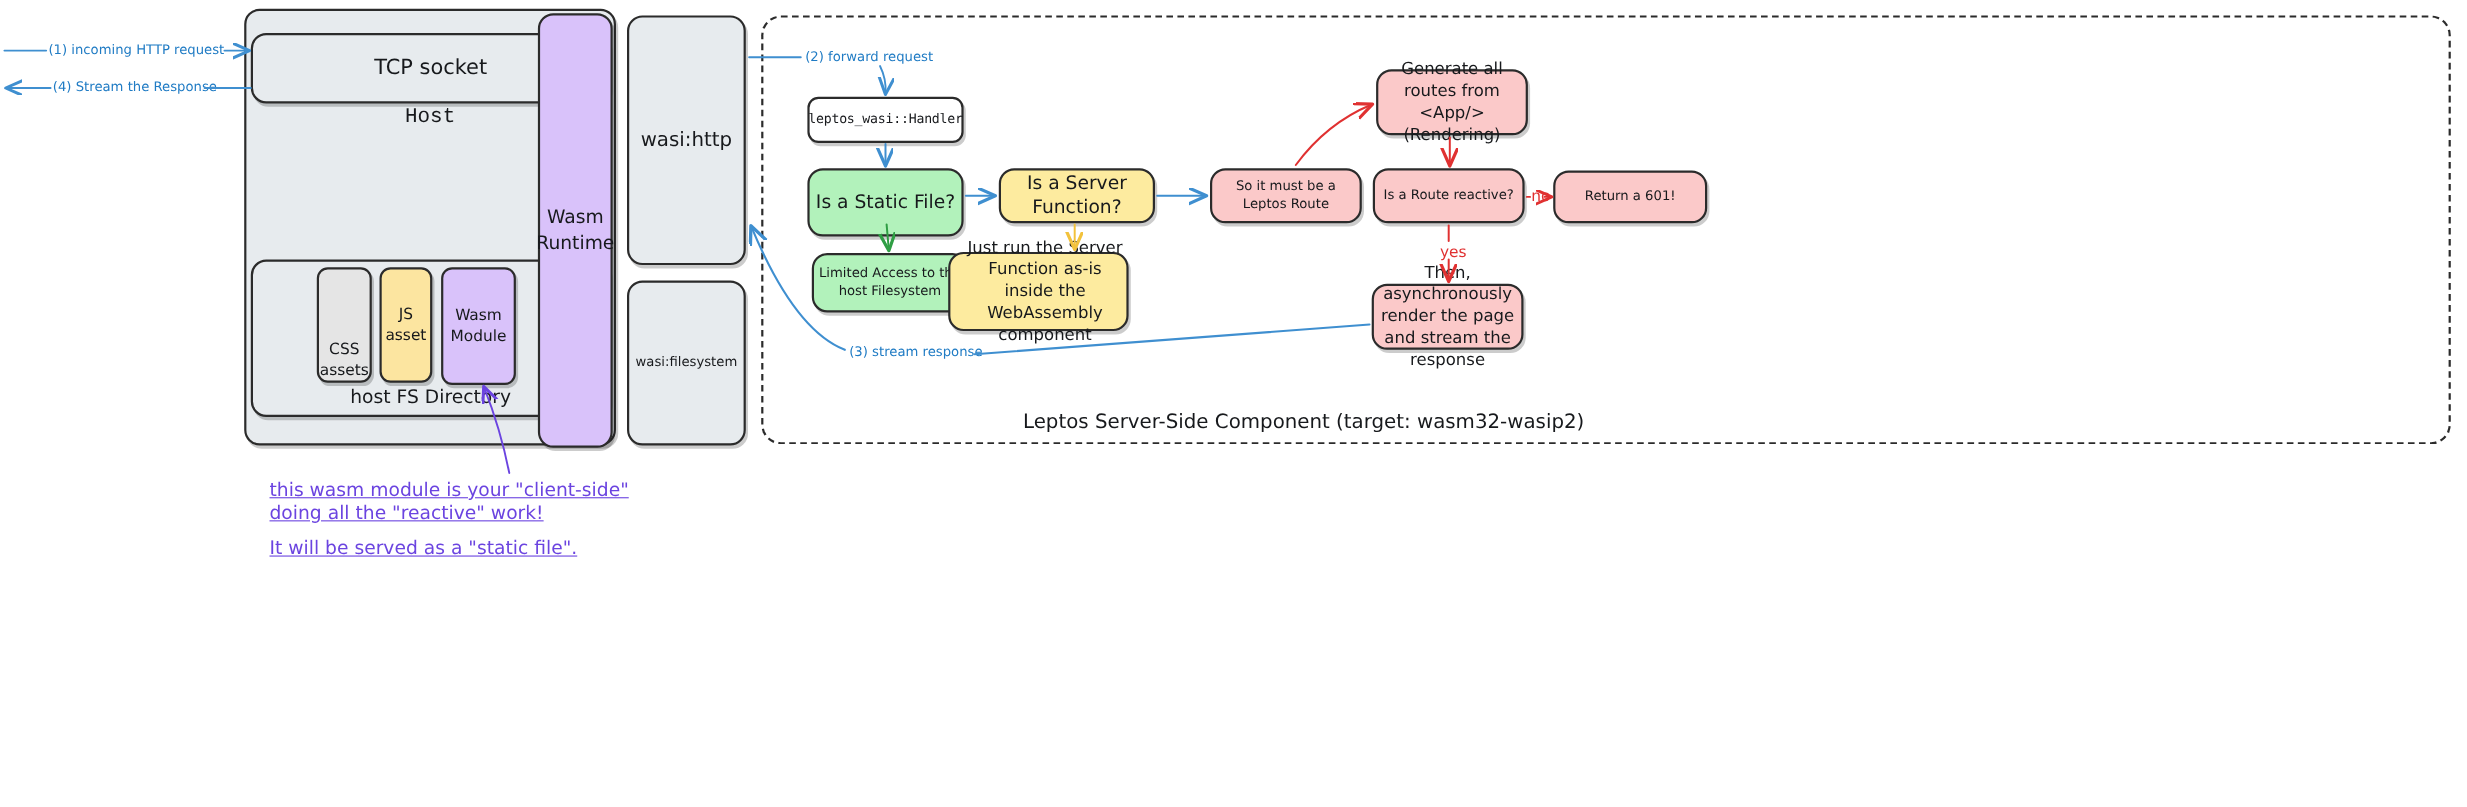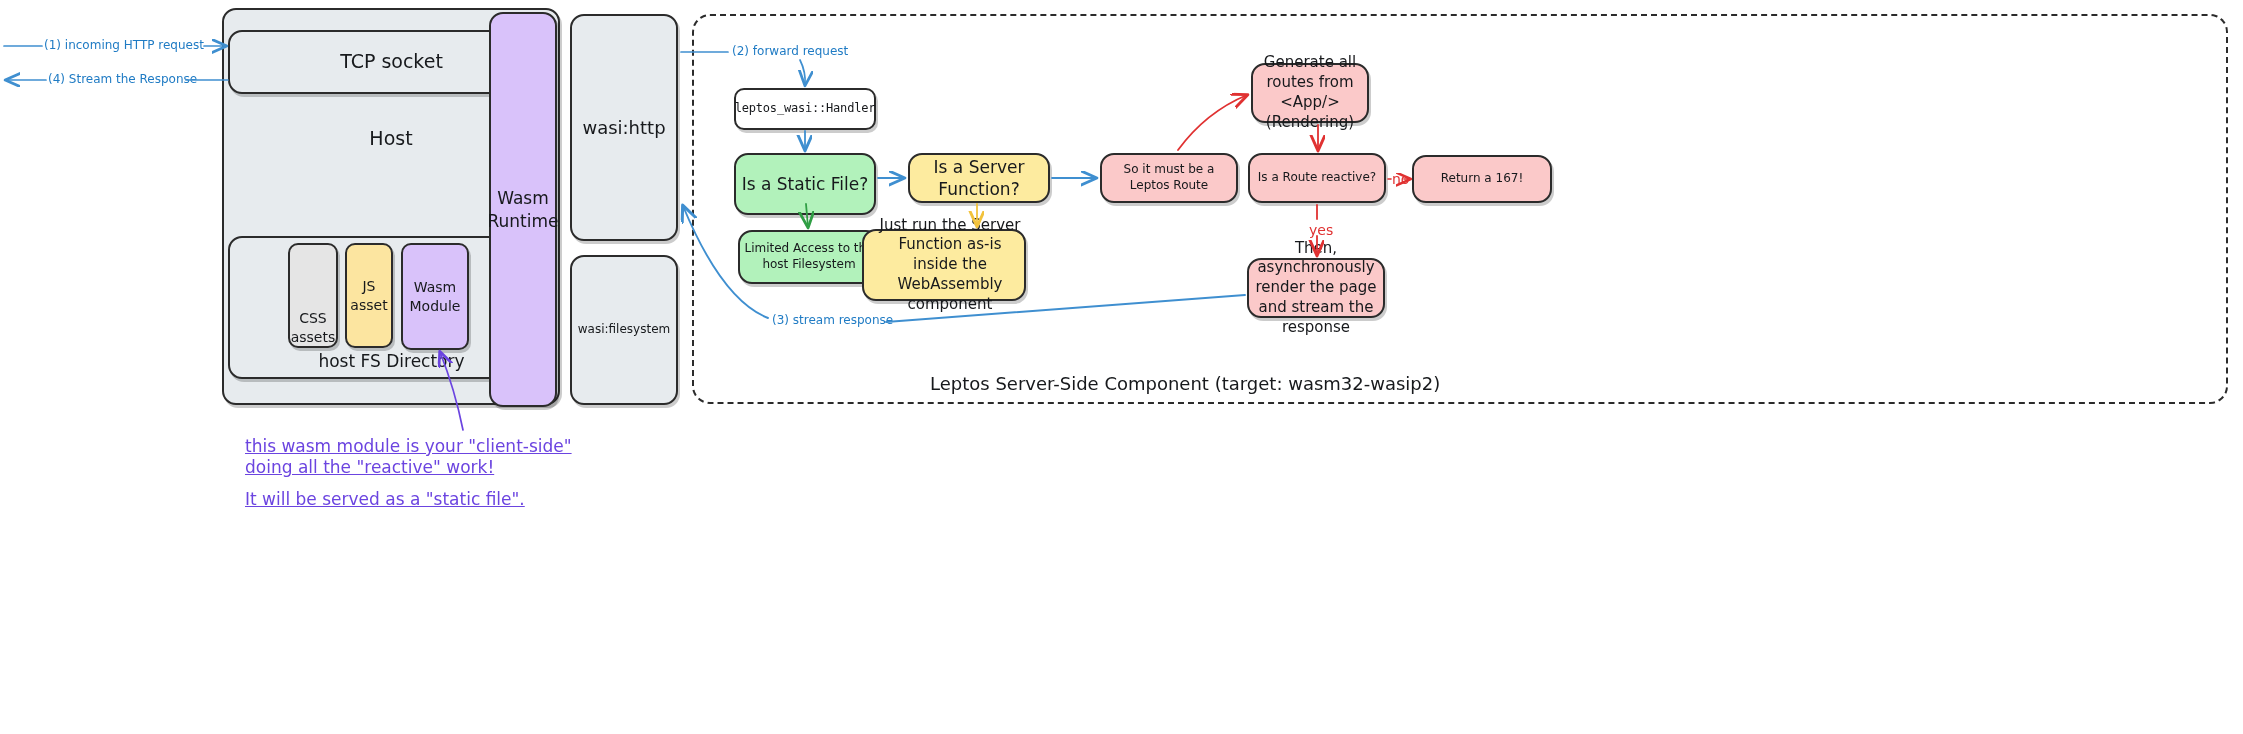--- a/index.html
+++ b/index.html
@@ -26,21 +26,21 @@
   svg.overlay{position:absolute;left:0;top:0;width:2243px;height:734px;overflow:visible;pointer-events:none;}
   .t14{font-size:14px;} .t15{font-size:15px;} .t16{font-size:12px;} .t17{font-size:17px;}
   .t18{font-size:18px;} .t19{font-size:19px;}
 </style>
 </head>
 <body>
 
 <div id="canvas">
 
   <div class="box grey" style="left:222px;top:8px;width:338px;height:397px;align-items:flex-start;justify-content:center;">
-    <span class="t19" style="margin-top:116px;">Host</span>
+    <span class="t19" style="margin-top:84px;font-family:Liberation Mono, monospace;">Host</span>
   </div>
 
   <div class="box grey t19" style="left:228px;top:30px;width:327px;height:64px;">
     <span>TCP socket</span>
   </div>
 
   <div class="box grey" style="left:228px;top:236px;width:327px;height:143px;align-items:flex-end;justify-content:center;">
     <span class="t17" style="margin-bottom:5px;">host FS Directory</span>
   </div>
 
@@ -86,30 +86,30 @@
   </div>
 
   <div class="box yellow t15 multi" style="left:862px;top:229px;width:164px;height:72px;padding-left:12px;">
     <span>Just run the Server Function as-is inside the WebAssembly component</span>
   </div>
 
   <div class="box pink t16 multi" style="left:1100px;top:153px;width:138px;height:50px;">
     <span>So it must be a Leptos Route</span>
   </div>
 
-  <div class="box pink t15 multi" style="left:1251px;top:63px;width:118px;height:60px;">
+  <div class="box pink t15 multi" style="left:1251px;top:63px;width:138px;height:60px;">
     <span>Generate all routes from &lt;App/&gt; (Rendering)</span>
   </div>
 
   <div class="box pink t16" style="left:1248px;top:153px;width:138px;height:50px;">
     <span>Is a Route reactive?</span>
   </div>
 
   <div class="box pink t16" style="left:1412px;top:155px;width:140px;height:48px;">
-    <span>Return a 167!</span>
+    <span>Return a 601!</span>
   </div>
 
   <div class="box pink t15 multi" style="left:1247px;top:258px;width:138px;height:60px;">
     <span>Then, asynchronously render the page and stream the response</span>
   </div>
 
   <div class="lbl t16 blue-txt" style="left:44px;top:38px;">(1) incoming HTTP request</div>
   <div class="lbl t16 blue-txt" style="left:48px;top:72px;">(4) Stream the Response</div>
   <div class="lbl t16 blue-txt" style="left:732px;top:44px;">(2) forward request</div>
   <div class="lbl t16 blue-txt" style="left:772px;top:313px;">(3) stream response</div>

